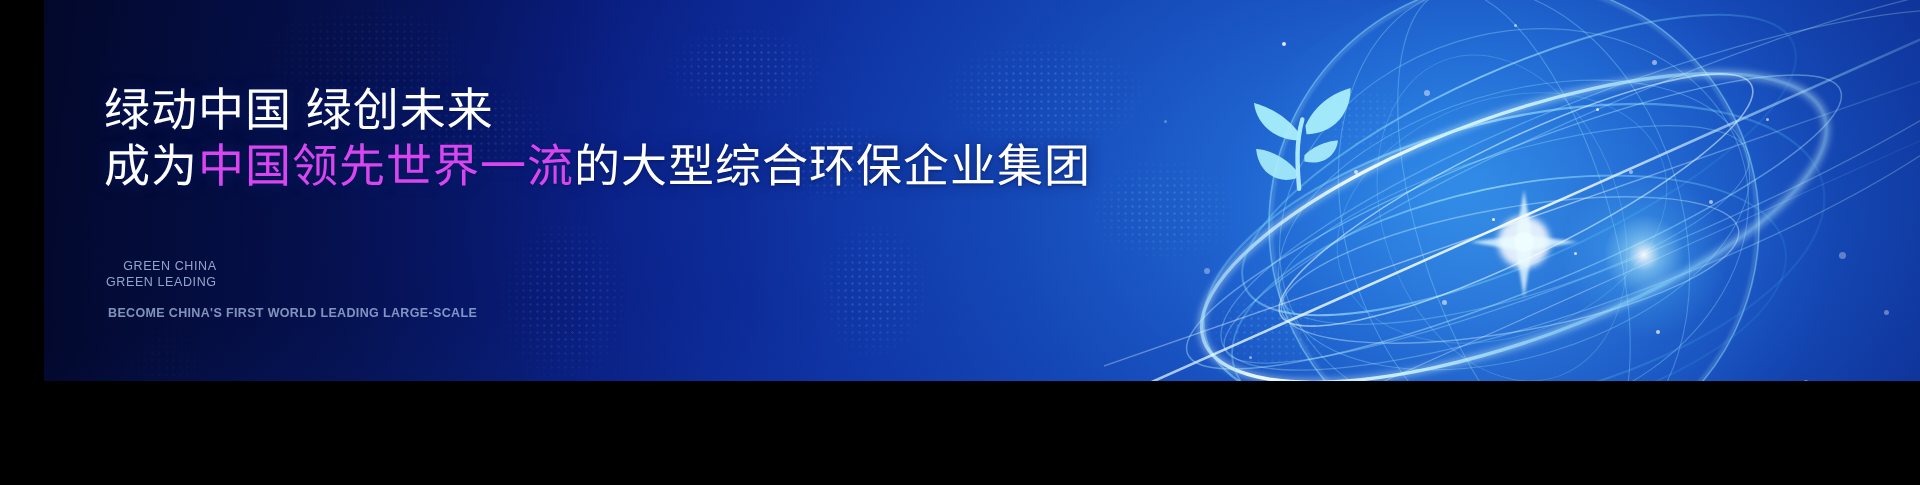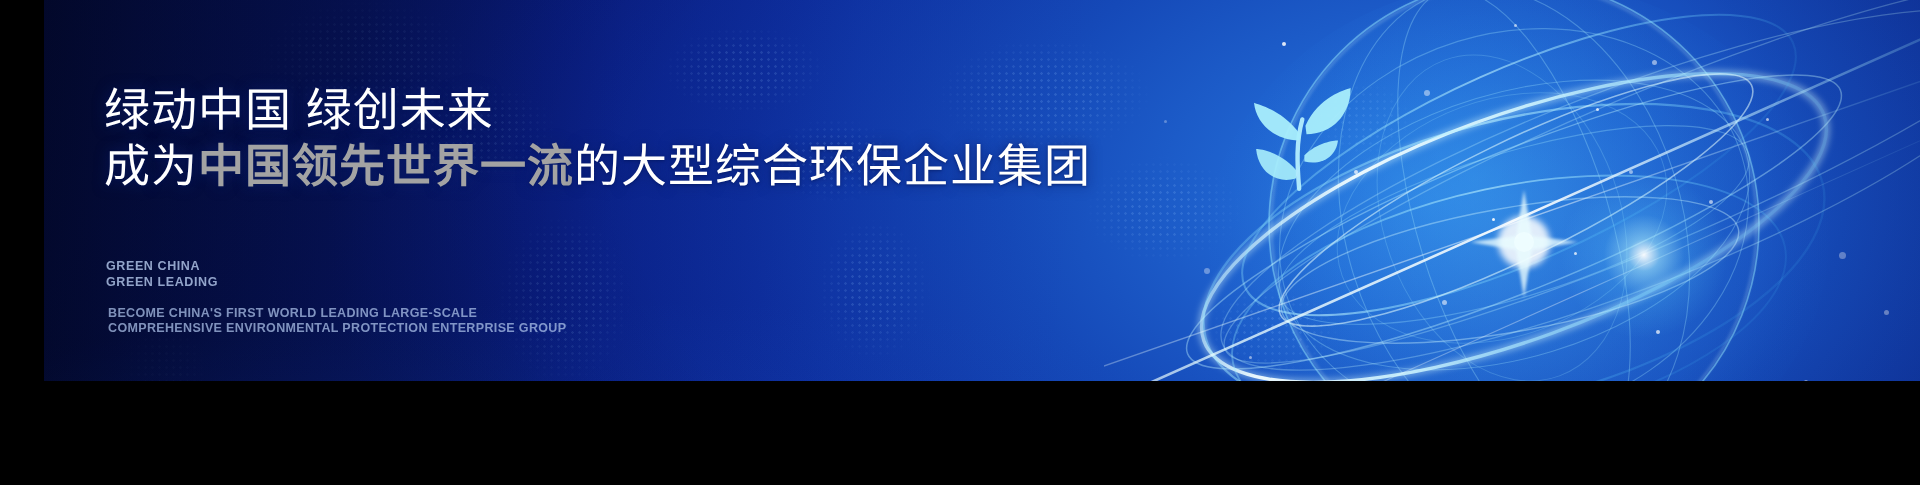--- a/index.html
+++ b/index.html
@@ -136,31 +136,32 @@
     left: 0;
     top: 82px;
     font-size: 46px;
     line-height: 56px;
     color: #ffffff;
     letter-spacing: 1px;
     white-space: nowrap;
     text-shadow: 0 0 14px rgba(10,30,110,0.85), 0 1px 3px rgba(0,20,80,0.6);
   }
   .headline .hl-line { display: block; }
-  .hl-red { color: #a3a3a3; font-weight: bold; }
+  .hl-red { color: #d946ef; }
 
   .slogan-en {
     position: absolute;
     left: 2px;
     top: 258px;
     font-size: 12.5px;
     line-height: 16px;
-    font-weight: bold;
+    font-weight: normal;
     letter-spacing: 0.6px;
     color: rgba(183,203,238,0.80);
+    text-align: right;
   }
   .slogan-en span { display: block; }
 
   .desc-en {
     position: absolute;
     left: 4px;
     top: 306px;
     font-size: 12.5px;
     line-height: 15px;
     font-weight: bold;
@@ -317,17 +318,16 @@
       </span>
     </div>
 
     <div class="slogan-en">
       <span>GREEN CHINA</span>
       <span>GREEN LEADING</span>
     </div>
 
     <div class="desc-en">
       <span>BECOME CHINA'S FIRST WORLD LEADING LARGE-SCALE</span>
-      <span>COMPREHENSIVE ENVIRONMENTAL PROTECTION ENTERPRISE GROUP</span>
     </div>
 
   </div>
 </div>
 
 </body></html>

